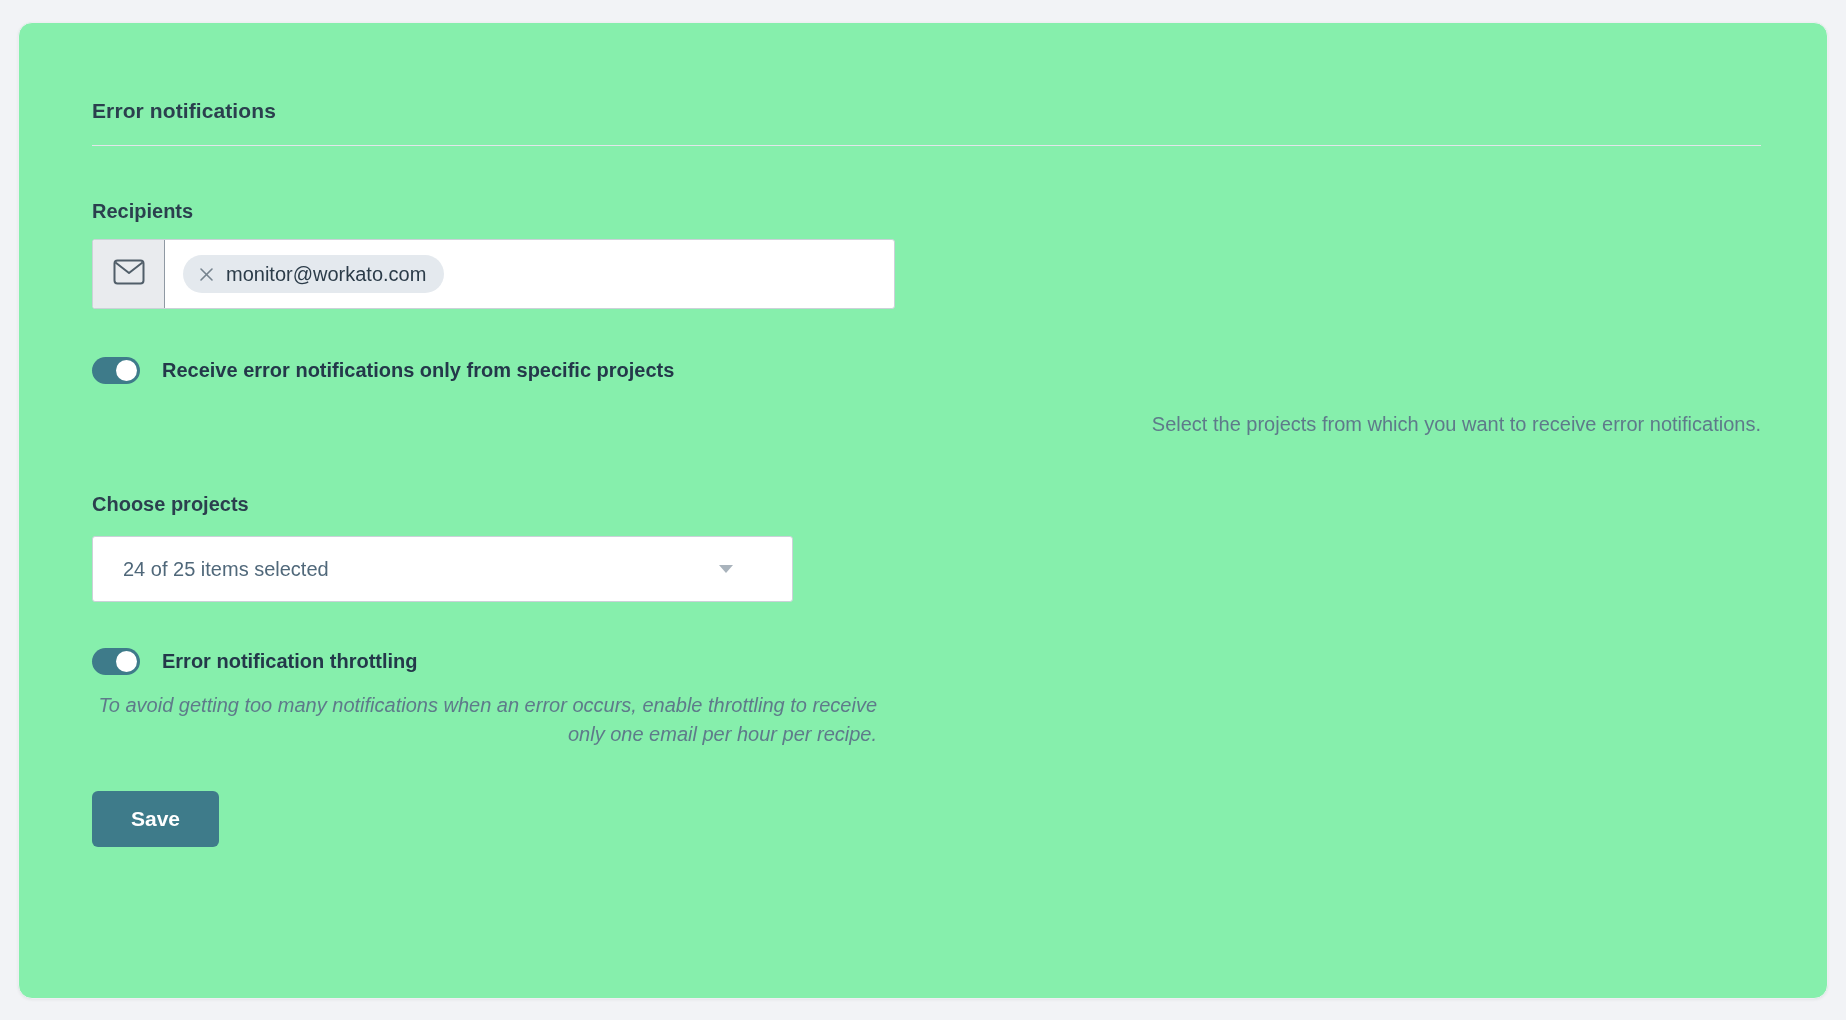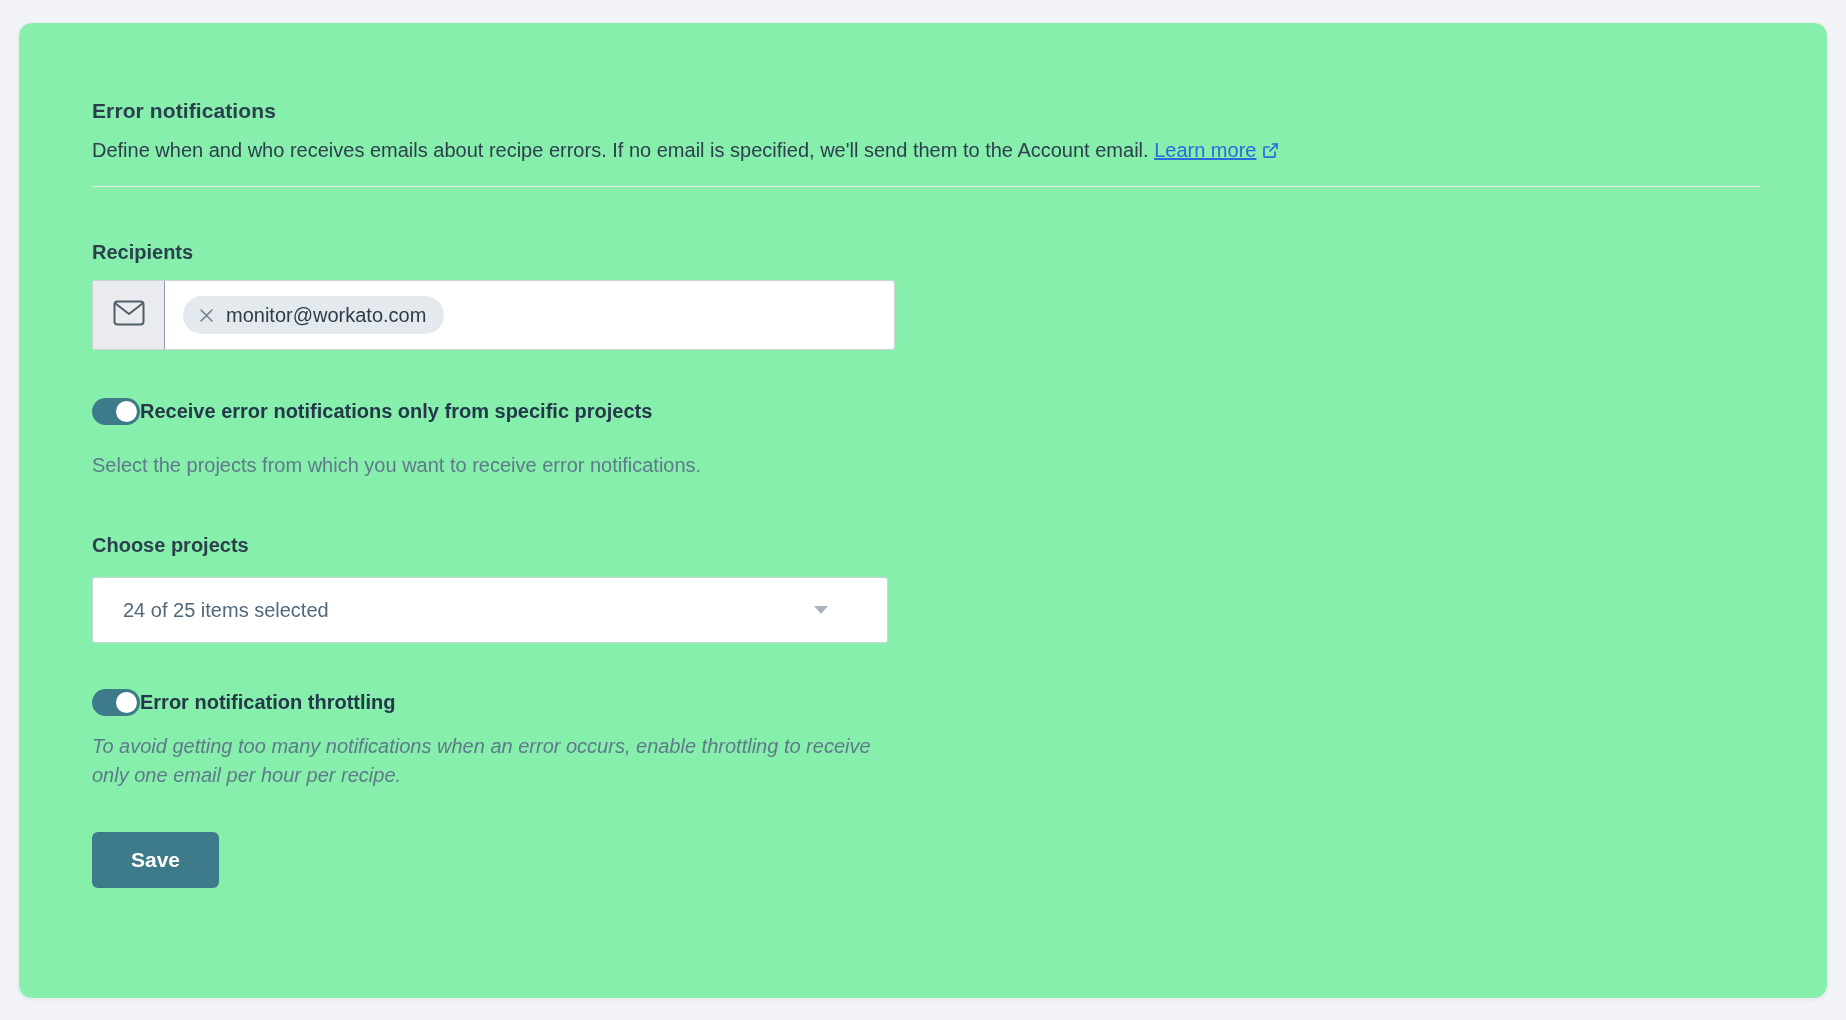--- a/index.html
+++ b/index.html
@@ -105,20 +105,21 @@
     height: 100%;
   }
   .helper {
     margin-top: 14px;
     font-size: 20px;
     color: #5e7a8a;
   }
   .toggle-row {
     display: flex;
     align-items: center;
+    gap: 22px;
   }
   .toggle-row.first { margin-top: 48px; }
   .toggle-row.second { margin-top: 46px; }
   .toggle {
     position: relative;
     width: 48px; height: 27px;
     background: #3e7b8a;
     border-radius: 14px;
     flex: none;
     cursor: pointer;
@@ -133,25 +134,26 @@
   .toggle-label {
     font-size: 20px;
     font-weight: bold;
     color: #24384a;
   }
   .section-desc {
     margin-top: 26px;
     font-size: 20px;
     color: #5e7a8a;
     line-height: 29px;
+    text-align: right;
   }
   .section-desc.narrow { max-width: 785px; margin-top: 16px; font-style: italic; }
   .select-box {
     margin-top: 20px;
-    width: 796px; height: 66px;
+    width: 701px; height: 66px;
     border: 1px solid #cbd1d8;
     border-radius: 3px;
     display: flex;
     align-items: center;
     justify-content: space-between;
     padding: 0 59px 0 30px;
     background: #ffffff;
     cursor: pointer;
   }
   .select-value {
@@ -178,28 +180,20 @@
   }
 </style>
 </head>
 <body>
 
 <div class="card">
   <div class="content">
 
     <div class="page-title">Error notifications</div>
 
-    <div class="page-desc">
-      <span>Define when and who receives emails about recipe errors. If no email is specified, we'll send them to the Account email.</span>
-      <a class="learn-more">Learn more</a><span class="ext-icon"><svg width="17" height="17" viewBox="0 0 17 17" fill="none" stroke="#2b6be0" stroke-width="1.7" stroke-linecap="round" stroke-linejoin="round">
-            <path d="M13 10v4a1.2 1.2 0 0 1-1.2 1.2H3.2A1.2 1.2 0 0 1 2 14V6.2A1.2 1.2 0 0 1 3.2 5H7"></path>
-            <path d="M10.5 2H15v4.5"></path>
-            <path d="M15 2L8 9"></path>
-          </svg></span>
-    </div>
 
     <hr class="divider">
 
     <div class="field-label">Recipients</div>
 
     <div class="input-group">
       <div class="input-addon">
         <span><svg width="32" height="26" viewBox="0 0 32 26" fill="none" stroke="#515e69" stroke-width="2" stroke-linejoin="round">
               <rect x="1.5" y="1.5" width="29" height="23" rx="3"></rect>
               <path d="M2.5 3.5 L16 14 L29.5 3.5"></path>

